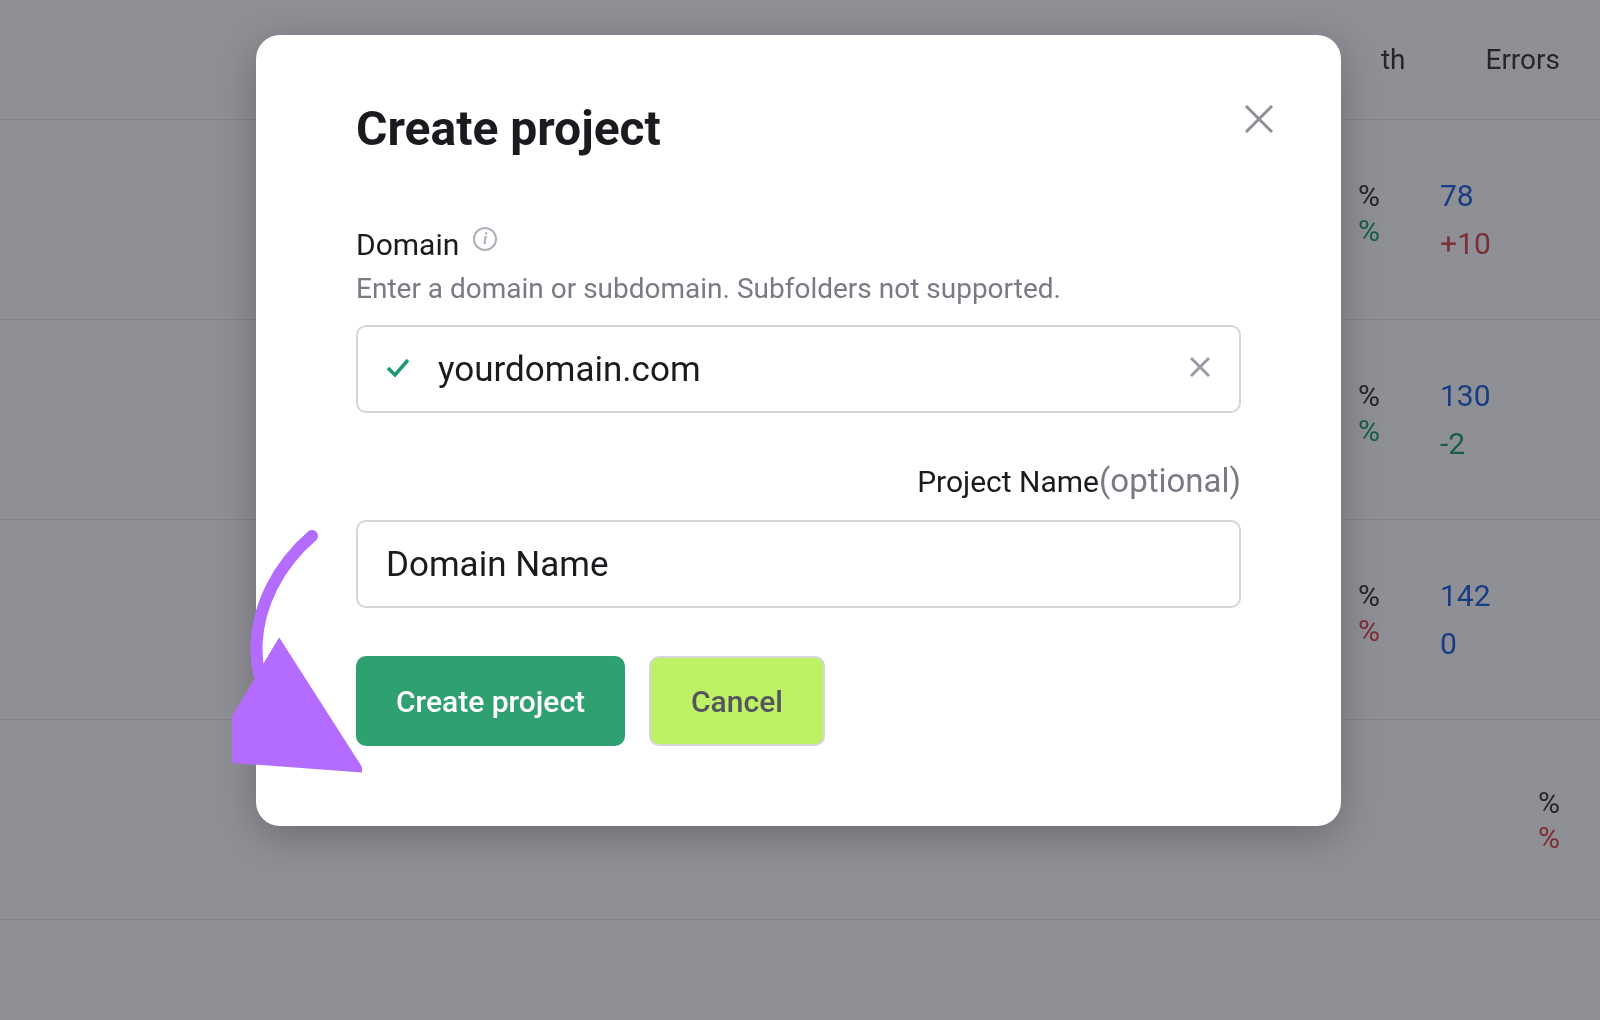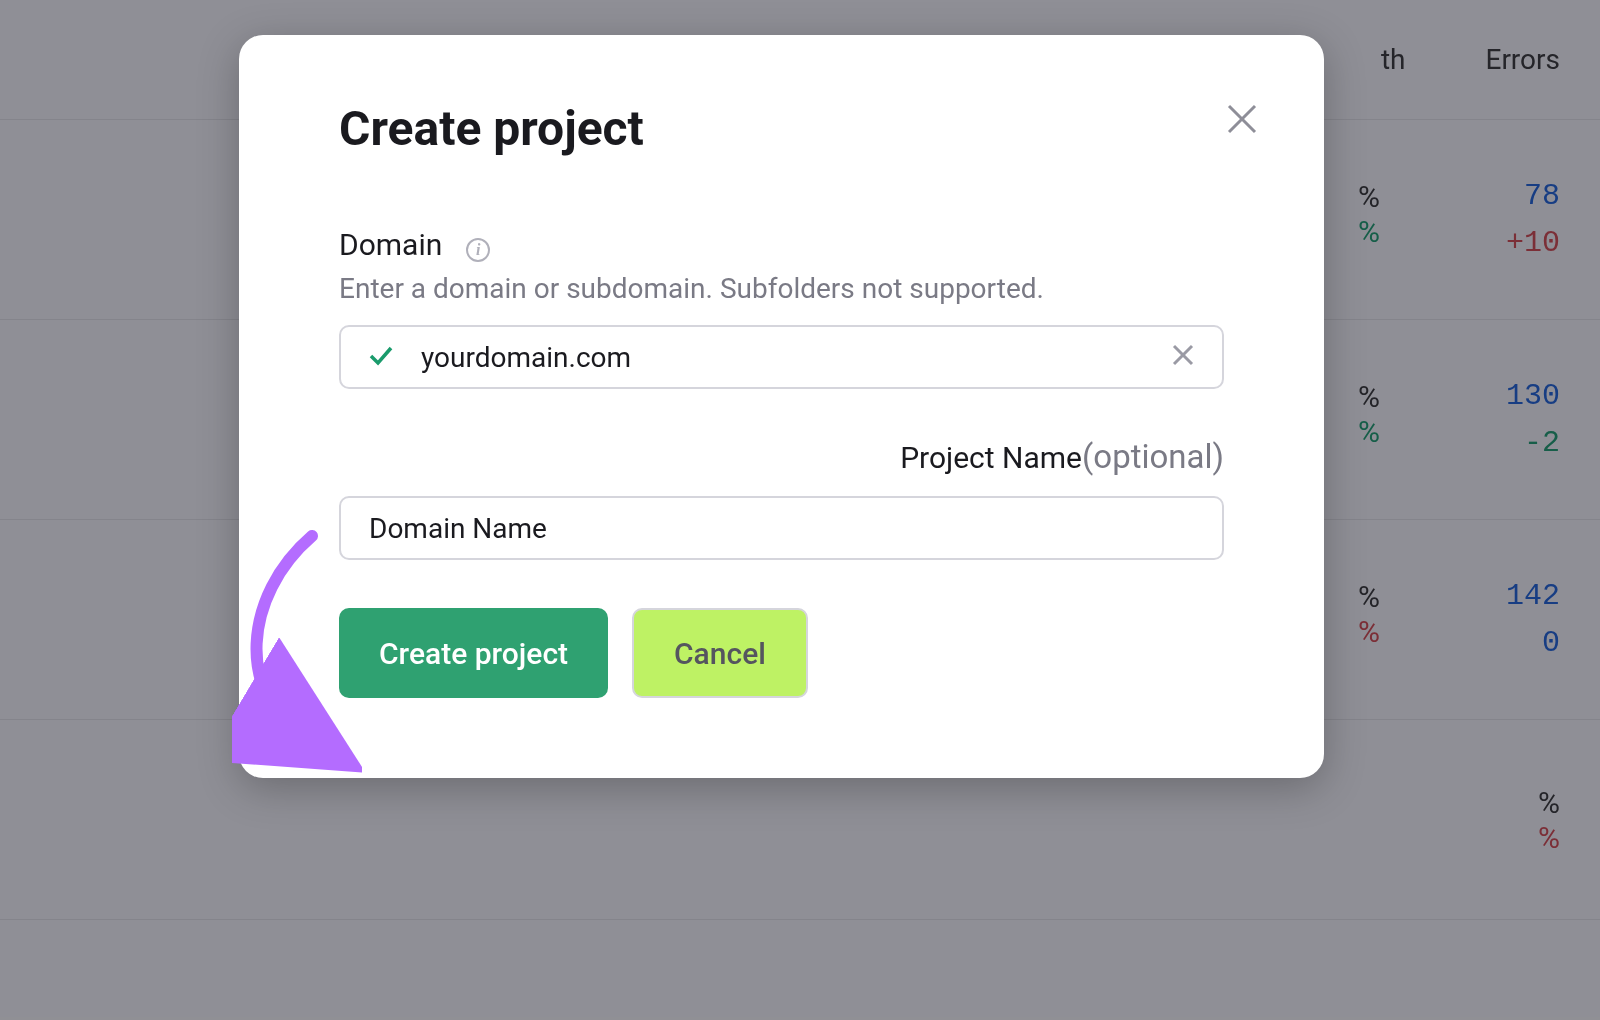--- a/index.html
+++ b/index.html
@@ -69,41 +69,39 @@
       color: #333;
       min-width: 50px;
     }
     .pct-green {
       color: #1a9b6c;
     }
     .pct-red {
       color: #d0454c;
     }
     .num-col {
-      text-align: right;
       font-size: 30px;
       color: #1a5fd6;
       min-width: 120px;
-      font-family: Liberation Mono, monospace;
     }
     .num-delta {
       font-size: 30px;
       margin-top: 13px;
     }
     
     .overlay {
       position: absolute;
       inset: 0;
       background: rgba(20, 20, 30, 0.45);
     }
     
     .modal {
       position: absolute;
       top: 35px;
-      left: 239px;
+      left: 256px;
       width: 1085px;
       background: #fff;
       border-radius: 24px;
       padding: 65px 100px 80px 100px;
       box-shadow: 0 10px 40px rgba(0,0,0,0.25);
     }
     .modal-close {
       position: absolute;
       top: 60px;
       right: 58px;
@@ -119,22 +117,22 @@
       stroke-width: 3;
     }
     .modal-title {
       font-size: 48px;
       font-weight: 700;
       color: #1a1a1f;
       margin-bottom: 70px;
     }
     .field-label-row {
       display: flex;
-      align-items: flex-end;
-      gap: 24px;
+      align-items: flex-start;
+      gap: 14px;
       margin-bottom: 10px;
     }
     .field-label {
       font-size: 30px;
       color: #1a1a1f;
       font-weight: 400;
     }
     .info-icon {
       width: 24px;
       height: 24px;
@@ -153,25 +151,25 @@
       font-size: 28px;
       color: #7a7a85;
       margin-bottom: 20px;
     }
     .input-wrap {
       position: relative;
       margin-bottom: 48px;
     }
     .text-input {
       width: 100%;
-      height: 64px;
+      height: 88px;
       border: 2px solid #d5d5dc;
       border-radius: 10px;
       padding: 0 70px 0 80px;
-      font-size: 28px;
+      font-size: 35px;
       color: #1a1a1f;
       font-family: inherit;
     }
     .text-input.no-icons {
       padding: 2px 28px;
     }
     .input-check {
       position: absolute;
       left: 28px;
       top: 50%;

